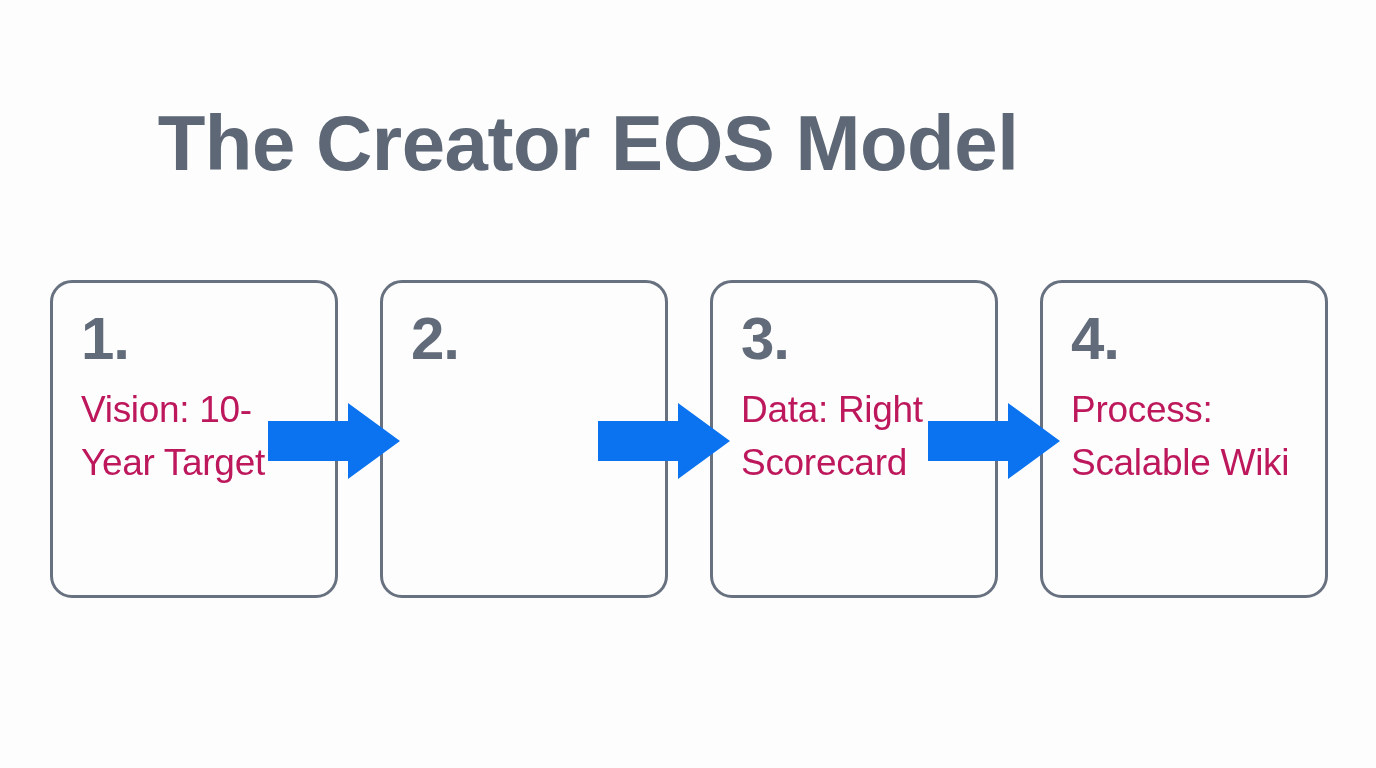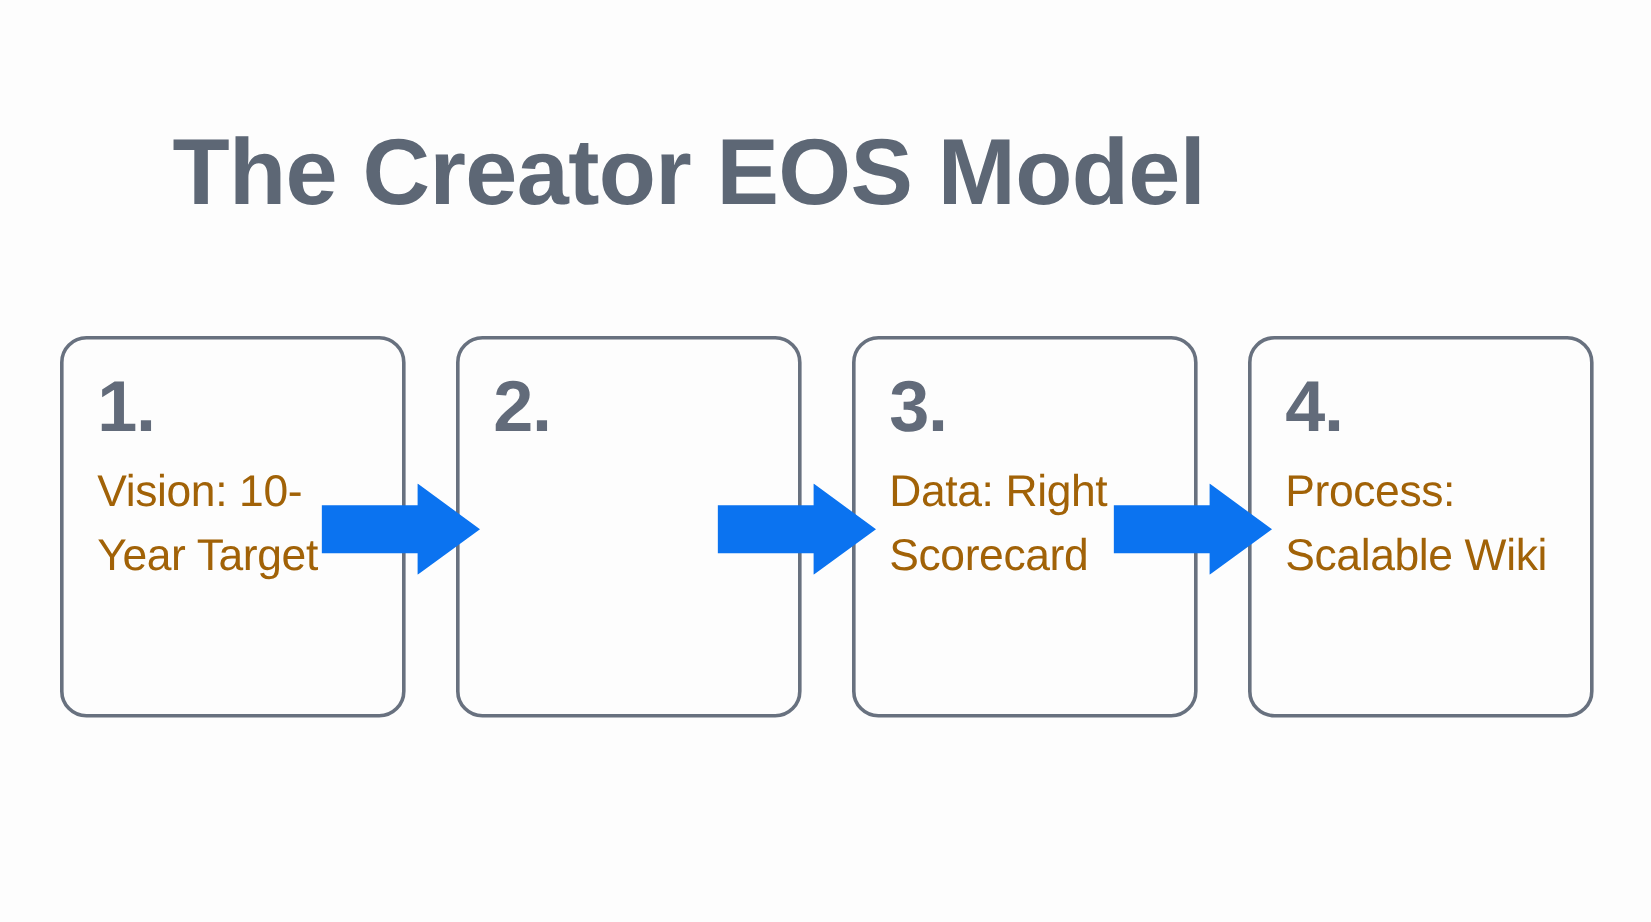--- a/index.html
+++ b/index.html
@@ -18,21 +18,21 @@
     position: relative;
     width: 1376px;
     height: 768px;
     background: #fdfdfd;
   }
 
   
   #title {
     position: absolute;
     top: 104px;
-    left: 2px;
+    left: 16px;
     width: 1144px;
     text-align: center;
     font-size: 78px;
     font-weight: bold;
     letter-spacing: -0.5px;
     color: #5d6775;
     line-height: 1.0;
     white-space: nowrap;
   }
 
@@ -67,21 +67,21 @@
     font-weight: bold;
     color: #626b7a;
     line-height: 1.0;
     letter-spacing: -1px;
     height: 74px;
   }
 
   .card-body {
     font-size: 37px;
     font-weight: normal;
-    color: #a16207;
+    color: #be185d;
     line-height: 53px;
     letter-spacing: -0.3px;
     word-break: normal;
   }
 
   
   .arrow {
     position: absolute;
     top: 123px;
     width: 132px;

